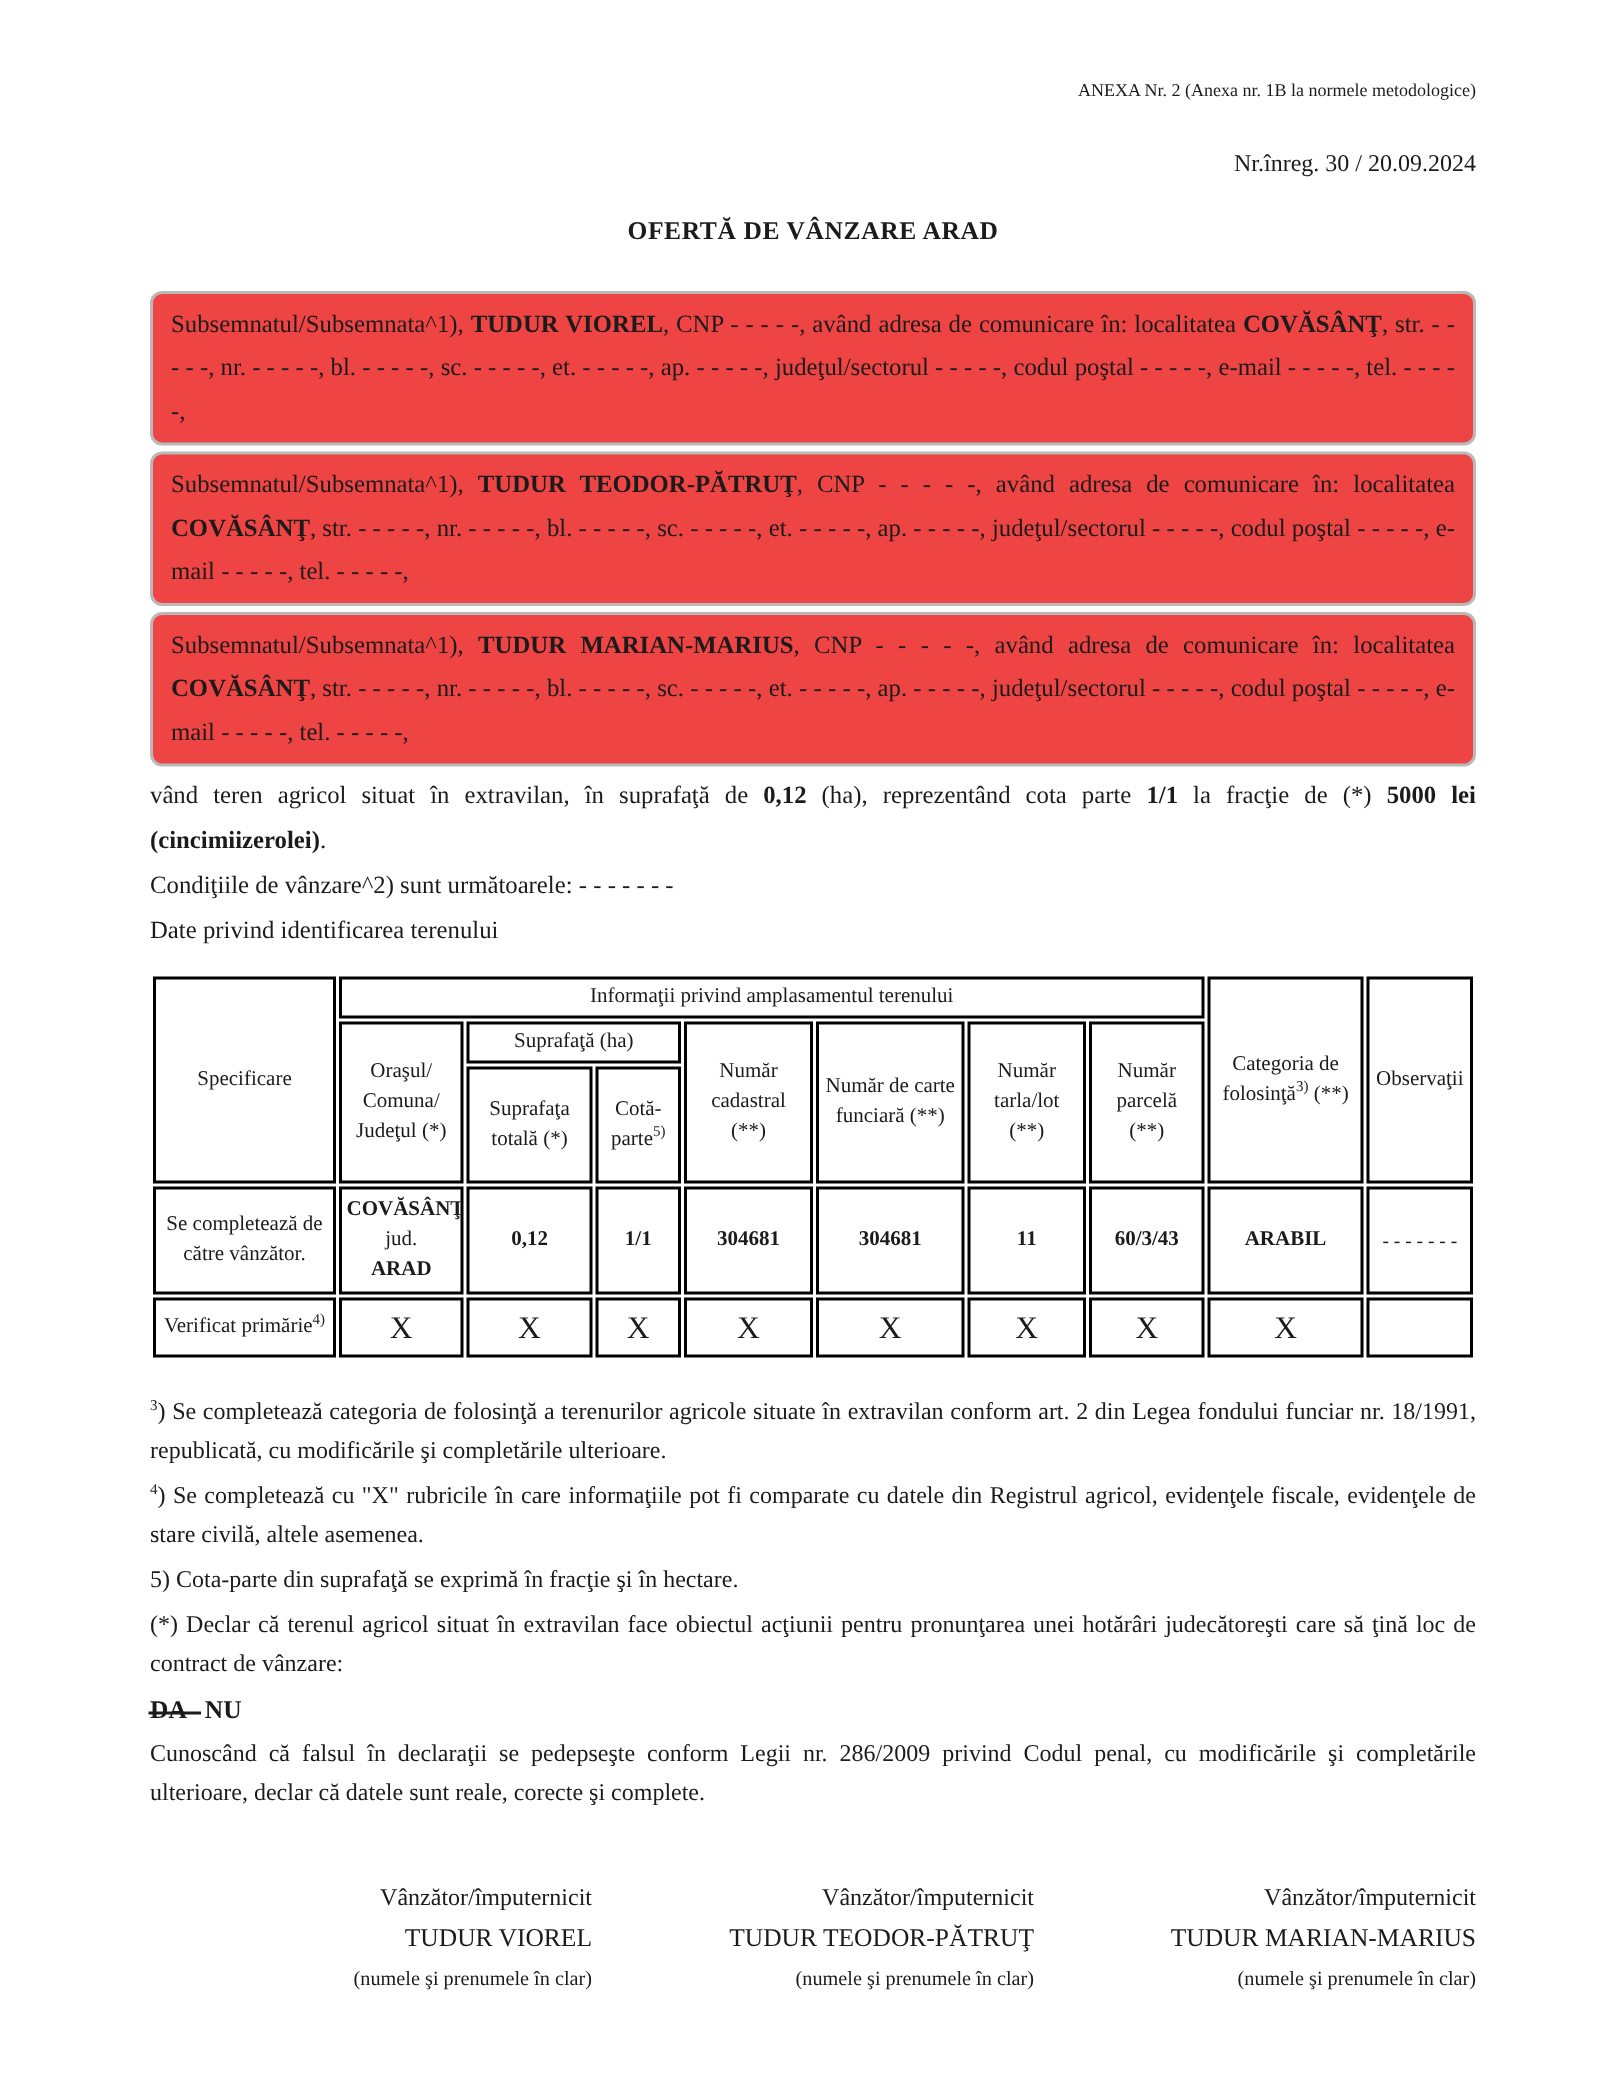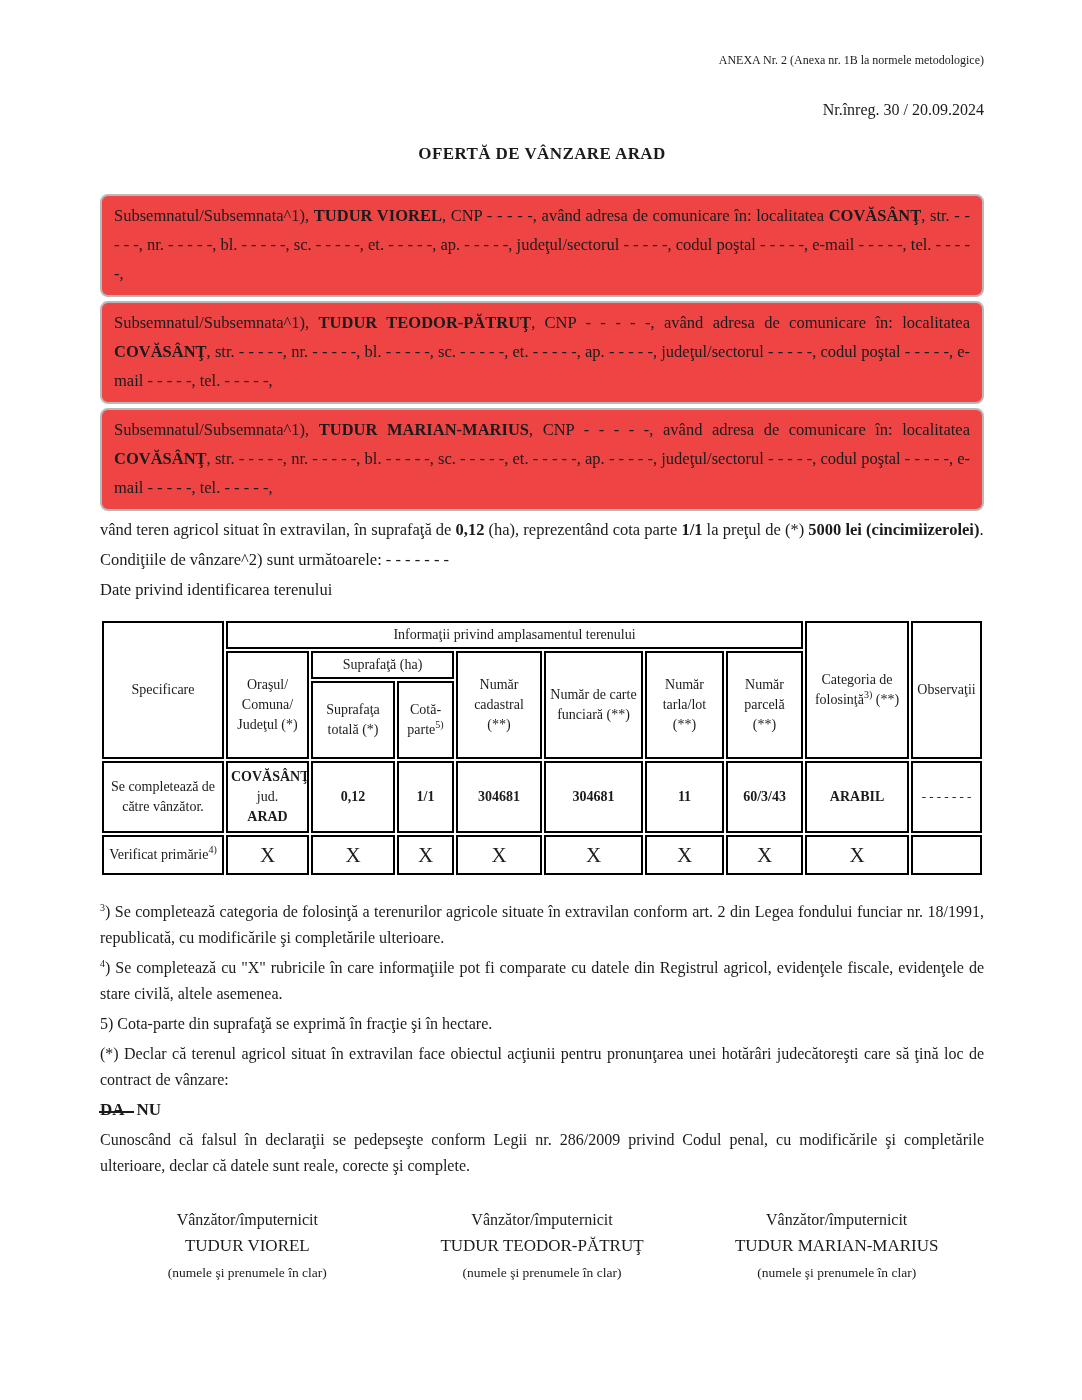--- a/index.html
+++ b/index.html
@@ -70,21 +70,21 @@
   .danu { font-size: 17px; font-weight: bold; margin: 2px 0 4px 0 !important; text-align: left !important; }
   .strike { position: relative; display: inline-block; margin-right: 12px; }
   .strike::after {
     content: "";
     position: absolute;
     left: -1px; right: -9px; top: 52%;
     border-top: 2.5px solid #1b1b1b;
   }
 
   .signatures { margin-top: 32px; display: flex; }
-  .sig-block { flex: 1 1 0; text-align: center; }
+  .sig-block { flex: 1 1 0; text-align: right; margin-top: 16px; }
   .sig-role { font-size: 16px; }
   .sig-name { font-size: 17px; margin-top: 7px; }
   .sig-note { font-size: 13.5px; margin-top: 9px; }
 </style>
 </head>
 <body>
 
 <div class="page">
   <div class="content">
 
@@ -101,21 +101,21 @@
       </div>
       <div class="seller-box">
         <span>Subsemnatul/Subsemnata^1), </span><b>TUDUR TEODOR-PĂTRUŢ</b><span>, CNP - - - - -, având adresa de comunicare în: localitatea </span><b>COVĂSÂNŢ</b><span>, str. - - - - -, nr. - - - - -, bl. - - - - -, sc. - - - - -, et. - - - - -, ap. - - - - -, judeţul/sectorul - - - - -, codul poştal - - - - -, e-mail - - - - -, tel. - - - - -,</span>
       </div>
       <div class="seller-box">
         <span>Subsemnatul/Subsemnata^1), </span><b>TUDUR MARIAN-MARIUS</b><span>, CNP - - - - -, având adresa de comunicare în: localitatea </span><b>COVĂSÂNŢ</b><span>, str. - - - - -, nr. - - - - -, bl. - - - - -, sc. - - - - -, et. - - - - -, ap. - - - - -, judeţul/sectorul - - - - -, codul poştal - - - - -, e-mail - - - - -, tel. - - - - -,</span>
       </div>
     </div>
 
     <p class="para main-para">
-      <span>vând teren agricol situat în extravilan, în suprafaţă de </span><b>0,12</b><span> (ha), reprezentând cota parte </span><b>1/1</b><span> la preţul de (*) </span><b>5000 lei</b><span> </span><b>(cincimiizerolei)</b><span>.</span>
+      <span>vând teren agricol situat în extravilan, în suprafaţă de </span><b>0,12</b><span> (ha), reprezentând cota parte </span><b>1/1</b><span> la fracţie de (*) </span><b>5000 lei</b><span> </span><b>(cincimiizerolei)</b><span>.</span>
     </p>
     <p class="para">Condiţiile de vânzare^2) sunt următoarele: - - - - - - -</p>
     <p class="para">Date privind identificarea terenului</p>
 
     <table class="land-table">
       <colgroup>
         <col style="width:122px">
           <col style="width:83px">
           <col style="width:84px">
           <col style="width:57px">

